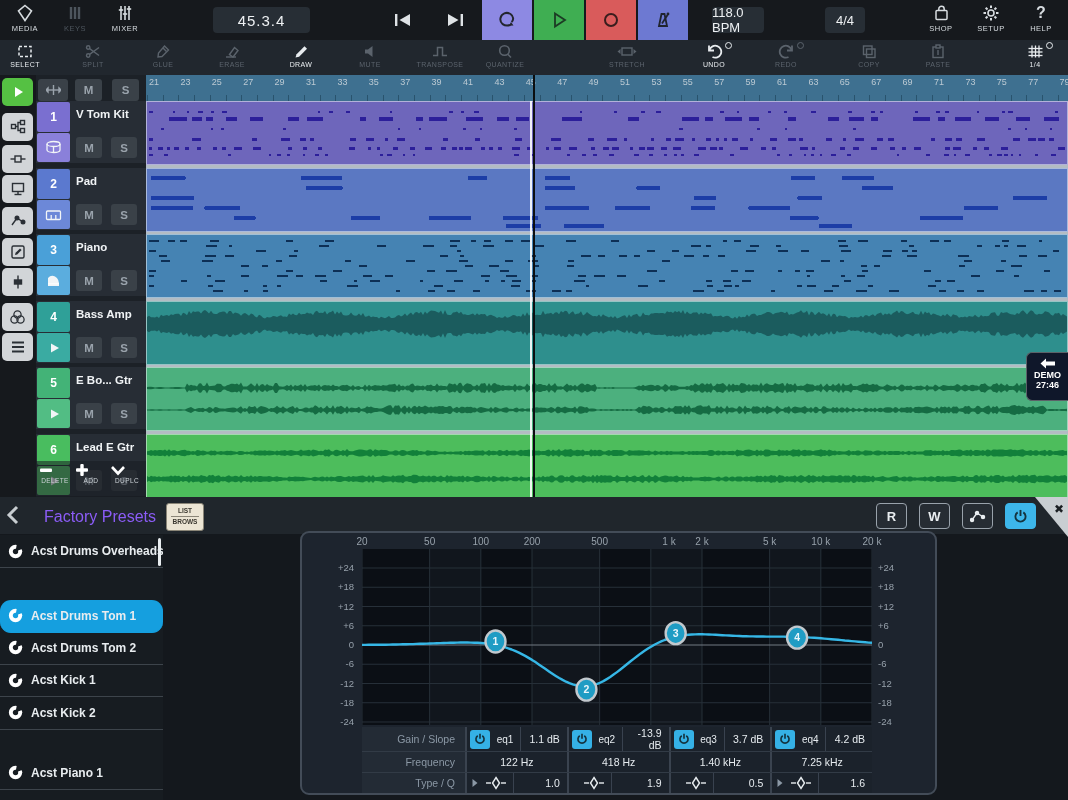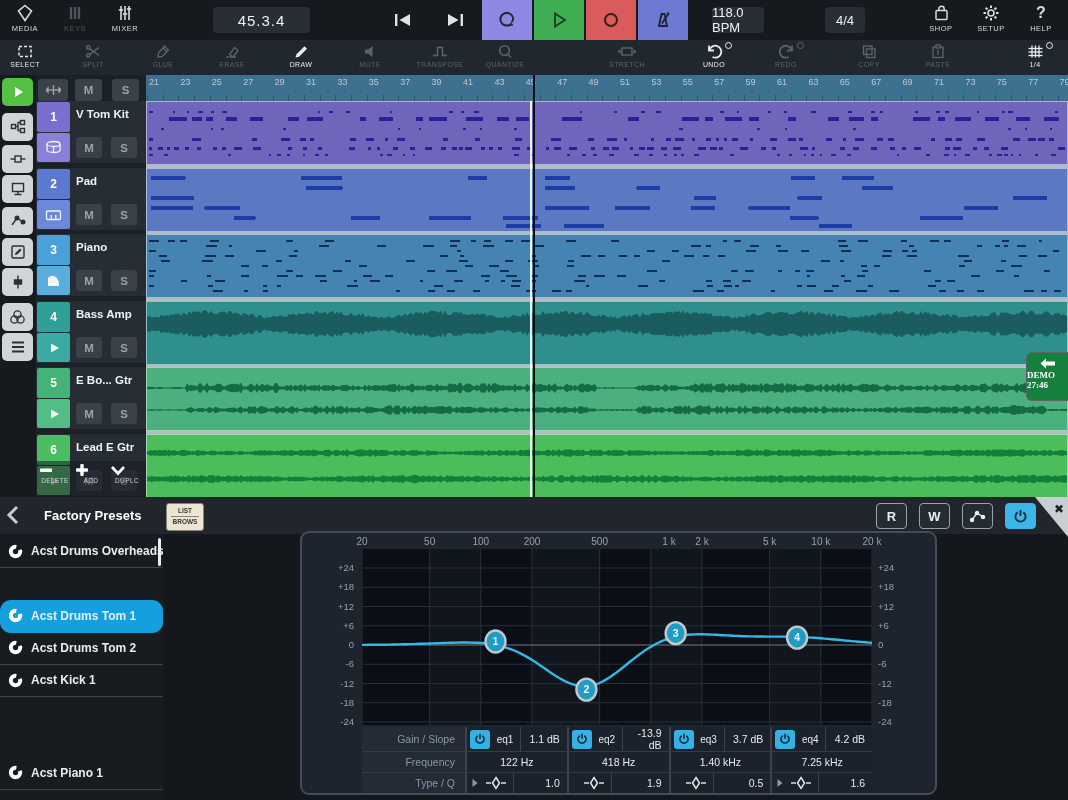--- a/index.html
+++ b/index.html
@@ -51,29 +51,29 @@
   .tact .lb{font-size:6.5px;letter-spacing:.4px;color:#cdd3d8;margin-top:1px;}
 
   
   #arrangement{position:absolute;left:146px;top:75px;width:922px;height:422px;background:#b3bcc3;}
   #ruler{position:absolute;left:0;top:0;width:922px;height:26px;background:#3e7090;overflow:hidden;}
   .rlabel{position:absolute;top:2px;font-size:9px;color:#bccad3;}
   .rtick{position:absolute;bottom:0;width:1px;height:6px;background:#29536d;}
   .lane{position:absolute;left:0;width:920px;border:1px solid rgba(235,240,243,.55);overflow:hidden;}
   #playhead-w{position:absolute;top:26px;width:2px;height:396px;background:rgba(255,255,255,.9);z-index:5;}
   #playhead-b{position:absolute;top:0;width:2px;height:422px;background:#0b0e10;z-index:6;}
-  #demo-badge{position:absolute;right:0;top:277px;width:41px;height:47px;background:#15803d;border:1px solid #5b6268;border-right:none;
-     border-radius:6px 0 0 6px;color:#fff;z-index:7;font-family:Liberation Serif, serif;}
+  #demo-badge{position:absolute;right:0;top:277px;width:41px;height:47px;background:#0f172a;border:1px solid #5b6268;border-right:none;
+     border-radius:6px 0 0 6px;color:#fff;text-align:center;z-index:7;}
   #demo-badge .lb{font-size:9px;font-weight:bold;margin-top:1px;}
   #demo-badge .tm{font-size:9px;font-weight:bold;}
 
   
   #bottompanel{position:absolute;left:0;top:497px;width:1068px;height:303px;background:#14181d;}
   #bp-header{position:absolute;left:0;top:0;width:1068px;height:37px;background:#20262c;}
-  #bp-title{position:absolute;left:44px;top:11px;width:120px;color:#ffffff;font-size:13px;font-weight:bold;}
+  #bp-title{position:absolute;left:44px;top:11px;width:120px;color:#8b5cf6;font-size:16px;}
   #back-btn{position:absolute;left:6px;top:8px;width:22px;height:22px;color:#c8cdd1;}
   #listbrows{position:absolute;left:166px;top:6px;width:36px;height:26px;background:#ece5d4;border:1px solid #8a8577;border-radius:3px;
      color:#3a372f;font-size:6.5px;font-weight:bold;text-align:center;line-height:1.6;}
   #listbrows .l1{border-bottom:1px solid #8a8577;margin:2px 4px 0 4px;}
   .hbtn{position:absolute;top:6px;width:29px;height:24px;background:#262c33;border:1.5px solid #99a2ab;border-radius:4px;
      color:#e9edf0;font-weight:bold;font-size:13px;display:flex;align-items:center;justify-content:center;}
   .hbtn.on{background:#3db6ea;border-color:#3db6ea;color:#14333f;}
   #close-fold{position:absolute;right:0;top:0;width:33px;height:40px;background:#c9ced2;
      clip-path:polygon(100% 0,0 0,100% 100%);}
   #close-x{position:absolute;right:4px;top:5px;color:#1b1f23;font-size:12px;font-weight:bold;}
@@ -1169,20 +1169,29 @@
         </div>
         <div class="pitem" style="top: 129.2px;">
           <span class="pic">
             <svg width="15" height="15" viewBox="0 0 16 16">
               <circle cx="8" cy="8" r="5" fill="none" stroke="#fff" stroke-width="4.2" stroke-dasharray="26.4 5" stroke-dashoffset="2.5"></circle>
               <circle cx="13.2" cy="8" r="1.9" fill="#fff"></circle>
             </svg>
           </span>
           <span class="pname">Acst Kick 1</span>
         </div>
+        <div class="pitem" style="top: 161.5px;">
+          <span class="pic">
+            <svg width="15" height="15" viewBox="0 0 16 16">
+              <circle cx="8" cy="8" r="5" fill="none" stroke="#fff" stroke-width="4.2" stroke-dasharray="26.4 5" stroke-dashoffset="2.5"></circle>
+              <circle cx="13.2" cy="8" r="1.9" fill="#fff"></circle>
+            </svg>
+          </span>
+          <span class="pname">Acst Kick 2</span>
+        </div>
         <div class="pitem" style="top: 193.8px; margin-top: 28px;">
           <span class="pic">
             <svg width="15" height="15" viewBox="0 0 16 16">
               <circle cx="8" cy="8" r="5" fill="none" stroke="#fff" stroke-width="4.2" stroke-dasharray="26.4 5" stroke-dashoffset="2.5"></circle>
               <circle cx="13.2" cy="8" r="1.9" fill="#fff"></circle>
             </svg>
           </span>
           <span class="pname">Acst Piano 1</span>
         </div>
         <div id="plist-scroll"></div>

